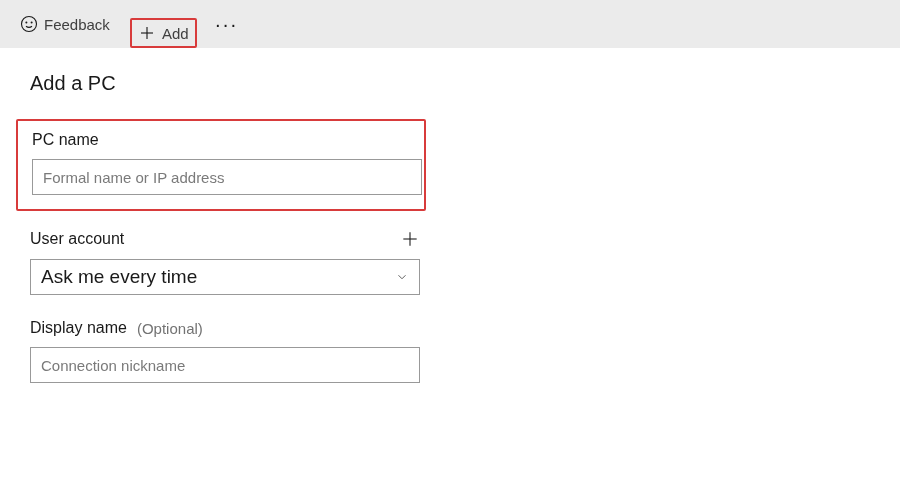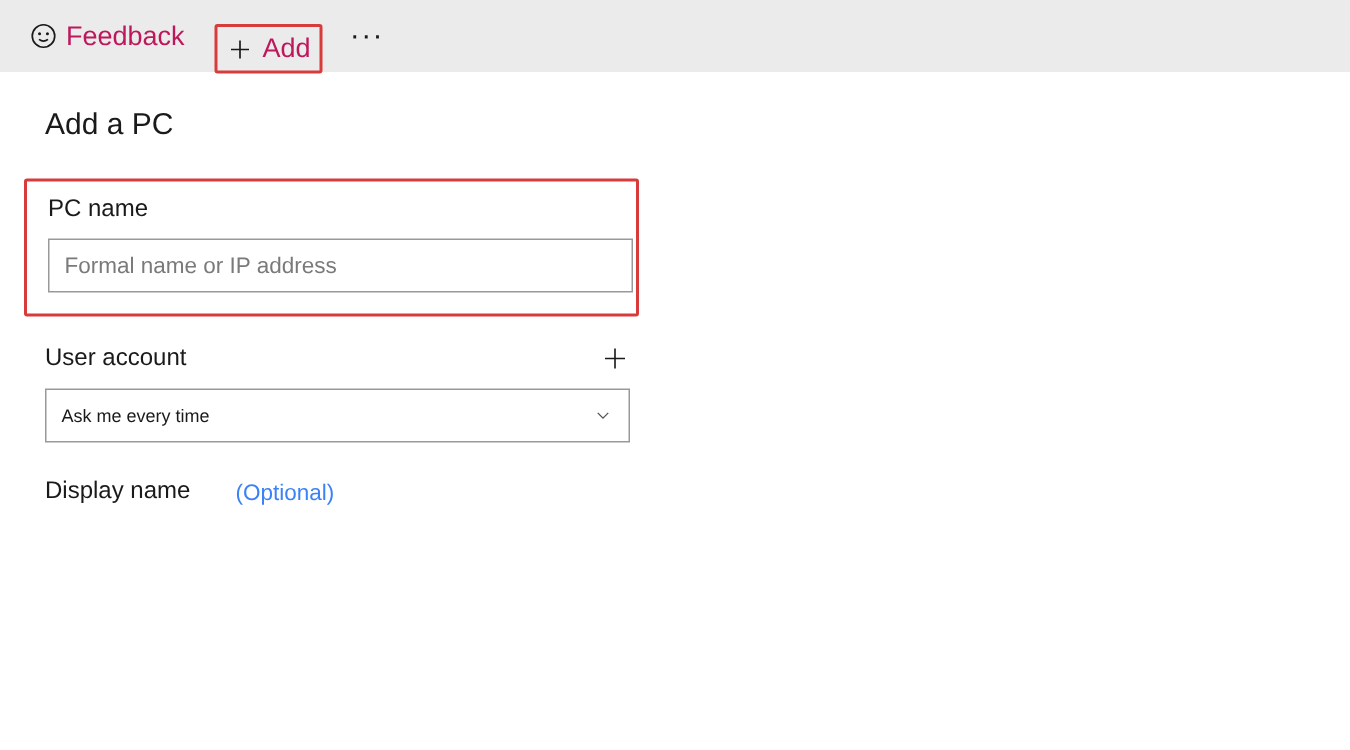--- a/index.html
+++ b/index.html
@@ -47,24 +47,24 @@
       height: 3px;
       background: #0078d4;
     }
     .header-actions {
       display: flex;
       align-items: center;
       gap: 14px;
     }
     .header-action {
       display: flex;
-      align-items: center;
+      align-items: flex-end;
       gap: 6px;
-      font-size: 18px;
-      color: #be185d;
+      font-size: 15px;
+      color: #404040;
       cursor: pointer;
       padding: 4px 6px;
     }
     .header-action.highlighted {
       border: 2px solid #d83b3b;
       border-radius: 2px;
       margin-top: 17px;
     }
     .icon {
       display: inline-flex;
@@ -102,29 +102,28 @@
     }
     .field-label {
       font-size: 16px;
       color: #1a1a1a;
       margin-bottom: 10px;
       display: flex;
       align-items: center;
       justify-content: space-between;
     }
     .field-label .optional {
-      color: #3b82f6;
+      color: #737373;
       font-size: 15px;
       margin-left: 10px;
       font-weight: 400;
     }
     .field-label-inner {
       display: flex;
       align-items: flex-end;
-      gap: 20px;
     }
     .text-input {
       width: 390px;
       height: 36px;
       border: 1.5px solid #999;
       background: #fff;
       padding: 5px 10px;
       font-size: 15px;
       font-family: inherit;
       outline: none;
@@ -135,21 +134,21 @@
     }
     .select-box {
       width: 390px;
       height: 36px;
       border: 1.5px solid #999;
       background: #fff;
       display: flex;
       align-items: center;
       justify-content: space-between;
       padding: 0 10px;
-      font-size: 12px;
+      font-size: 19px;
       cursor: pointer;
     }
     .select-label {
       color: #1a1a1a;
     }
     .chevron {
       color: #555;
     }
     .plus-small {
       cursor: pointer;
@@ -223,14 +222,15 @@
     </div>
   </div>
 
   <div class="form-group">
     <div class="field-label">
       <span class="field-label-inner">
         <span>Display name</span>
         <span class="optional">(Optional)</span>
       </span>
     </div>
+    <input type="text" class="text-input" placeholder="Connection nickname" style="">
   </div>
 </div>
 
 </body></html>

